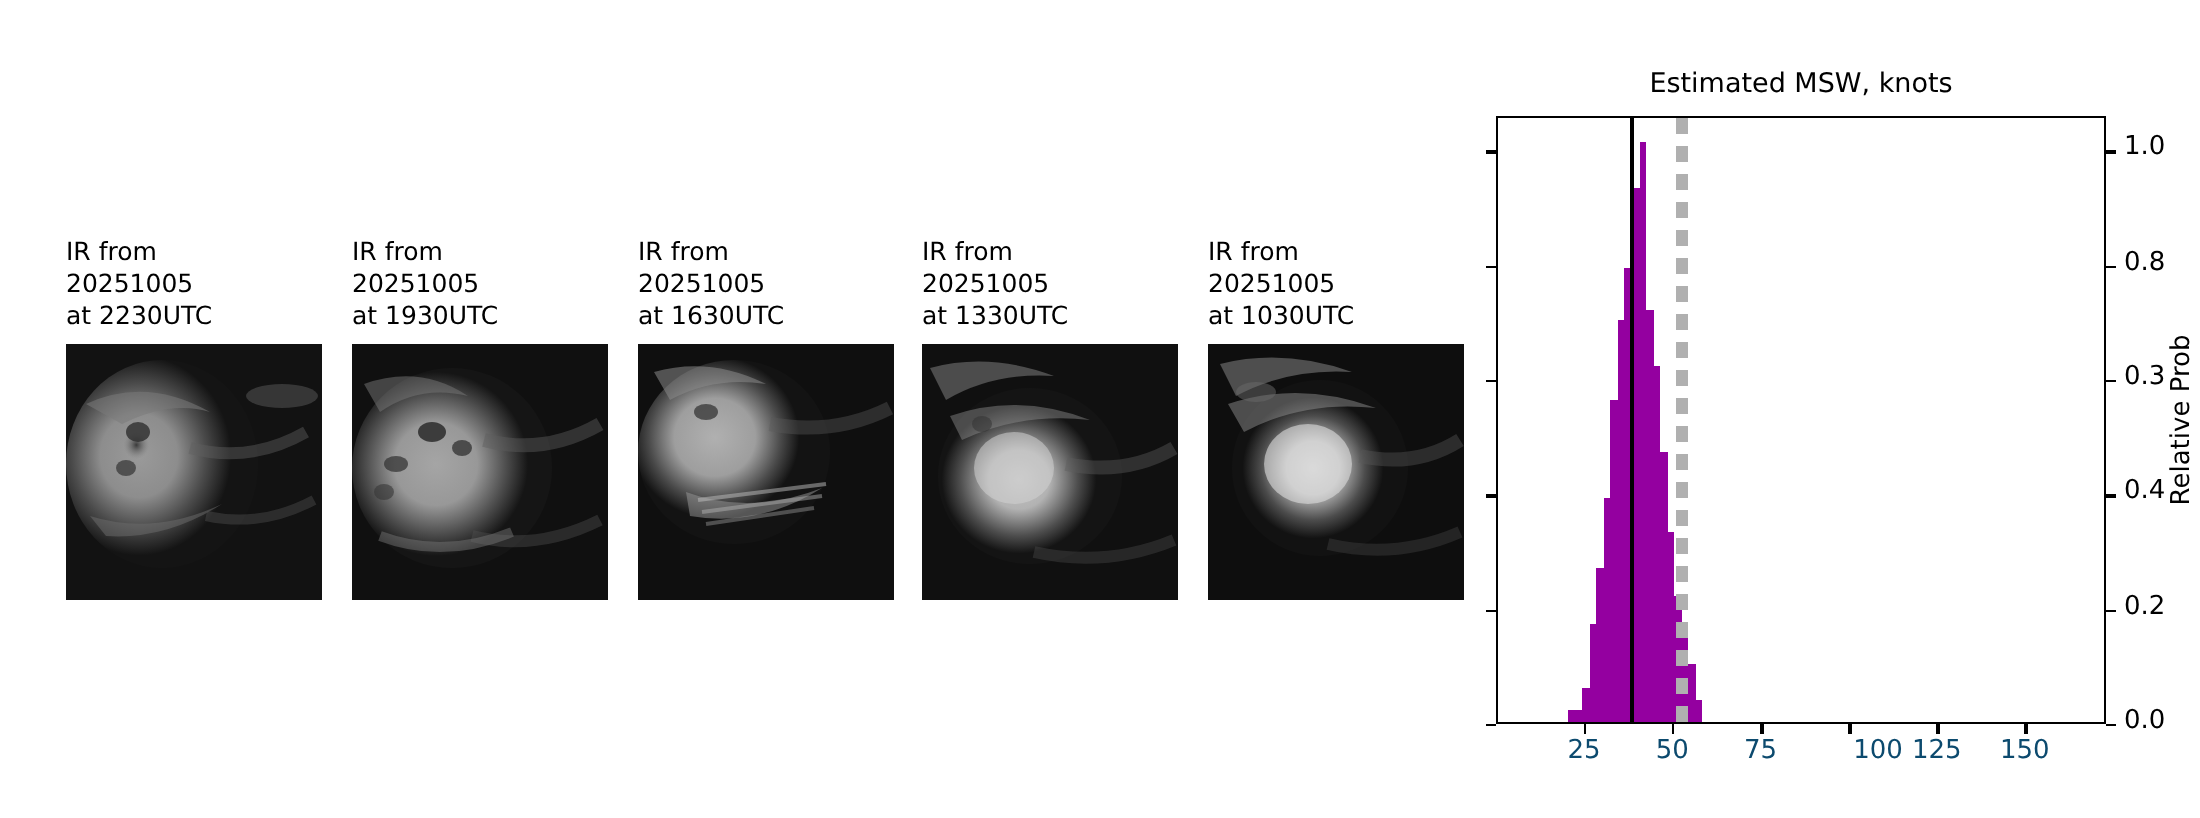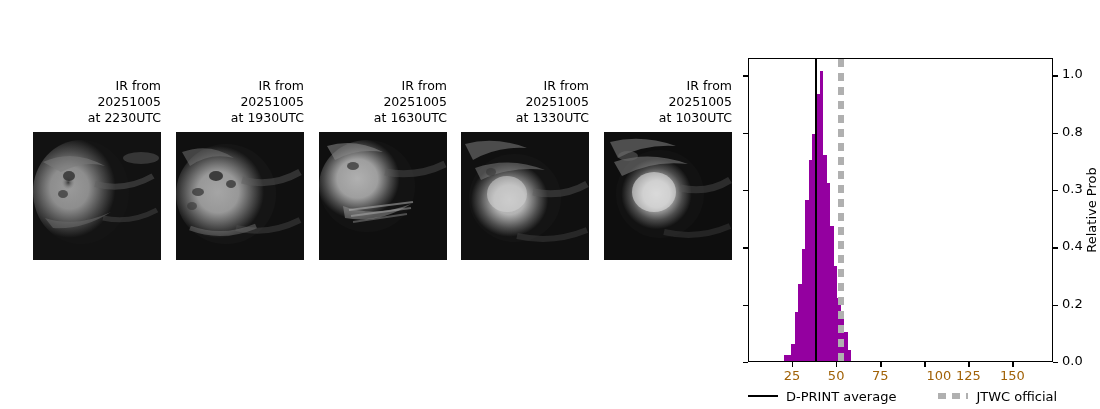--- a/index.html
+++ b/index.html
@@ -32,25 +32,26 @@
   }
 
   
   .ir-panel {
     position: absolute;
     top: 78px;
     width: 128px;
   }
   .ir-caption {
     width: 128px;
-    text-align: right;
+    text-align: left;
     font-size: 12.5px;
     line-height: 16px;
     color: #000000;
     white-space: pre-line;
+    margin-top: 40px;
   }
   .ir-image {
     margin-top: 6px;
     width: 128px;
     height: 128px;
     display: block;
     background: #0a0a0a;
     overflow: hidden;
     position: relative;
   }
@@ -114,21 +115,21 @@
     height: 5px;
     background: #000000;
   }
   .xticklabel {
     position: absolute;
     top: 310px;
     width: 50px;
     margin-left: -25px;
     text-align: center;
     font-size: 13px;
-    color: #a16207;
+    color: #0c4a6e;
   }
   .ytick {
     position: absolute;
     left: 305px;
     width: 5px;
     height: 1.3px;
     background: #000000;
   }
   .yticklabel {
     position: absolute;
@@ -319,20 +320,21 @@
         <path d="M6,10 Q38,2 72,14 Q40,12 14,26 Z" fill="#8e8e8e" opacity="0.5"></path>
         <path d="M10,30 Q46,18 84,32 Q48,28 18,44 Z" fill="#9c9c9c" opacity="0.45"></path>
         <ellipse cx="50" cy="60" rx="22" ry="20" fill="#dddddd" opacity="0.6"></ellipse>
         <path d="M76,56 Q104,62 126,48" stroke="#5a5a5a" stroke-width="7" fill="none" opacity="0.4"></path>
         <path d="M60,100 Q94,108 126,94" stroke="#4e4e4e" stroke-width="6" fill="none" opacity="0.35"></path>
         <ellipse cx="24" cy="24" rx="10" ry="5" fill="#6a6a6a" opacity="0.5"></ellipse>
       </svg>
     </div>
   </div>
 
+  <div id="hist-subtitle">Estimated MSW, knots</div>
 
   <div id="hist-block">
     <div id="axes-frame">
 
       <div id="bars-layer">
           <div class="bar" style="left: 35.2601px; width: 3.52601px; height: 5.73585px; background: rgb(148, 0, 160);"></div>
           <div class="bar" style="left: 38.7861px; width: 3.52601px; height: 5.73585px; background: rgb(148, 0, 160);"></div>
           <div class="bar" style="left: 42.3121px; width: 3.52601px; height: 17.2075px; background: rgb(148, 0, 160);"></div>
           <div class="bar" style="left: 45.8382px; width: 3.52601px; height: 48.7547px; background: rgb(148, 0, 160);"></div>
           <div class="bar" style="left: 49.3642px; width: 3.52601px; height: 77.434px; background: rgb(148, 0, 160);"></div>
@@ -382,25 +384,14 @@
         <div class="ytick" style="top: 74.566px;"></div>
         <div class="ytick" style="left: -5px; top: 74.566px;"></div>
         <div class="yticklabel" style="top: 74.566px; text-align: center;">0.8</div>
         <div class="ytick" style="top: 17.2075px;"></div>
         <div class="ytick" style="left: -5px; top: 17.2075px;"></div>
         <div class="yticklabel" style="top: 17.2075px;">1.0</div>
       </div>
     <div id="ylabel">Relative Prob</div>
   </div>
 
-  <div id="legend">
-    <div class="legend-entry">
-      <span class="legend-swatch-solid"></span>
-      <span>D-PRINT average</span>
-    </div>
-    <div class="legend-gap"></div>
-    <div class="legend-entry">
-      <span class="legend-swatch-dotted"></span>
-      <span>JTWC official</span>
-    </div>
-  </div>
 
 </div>
 
 </body></html>

